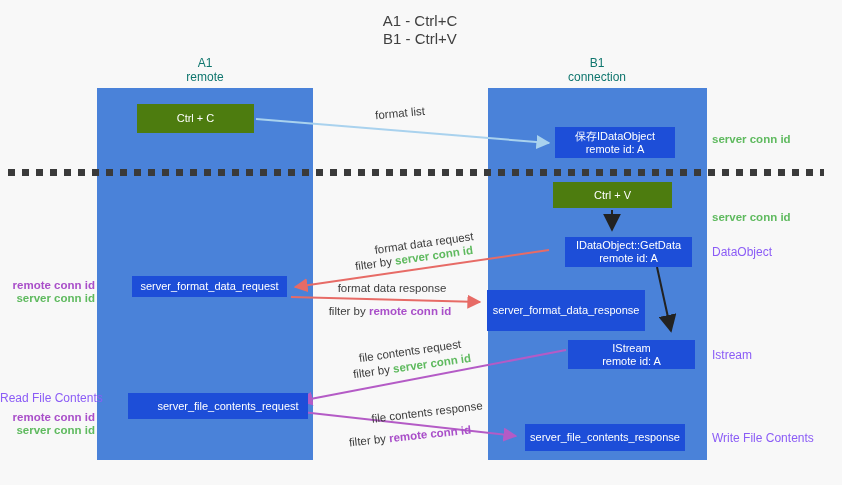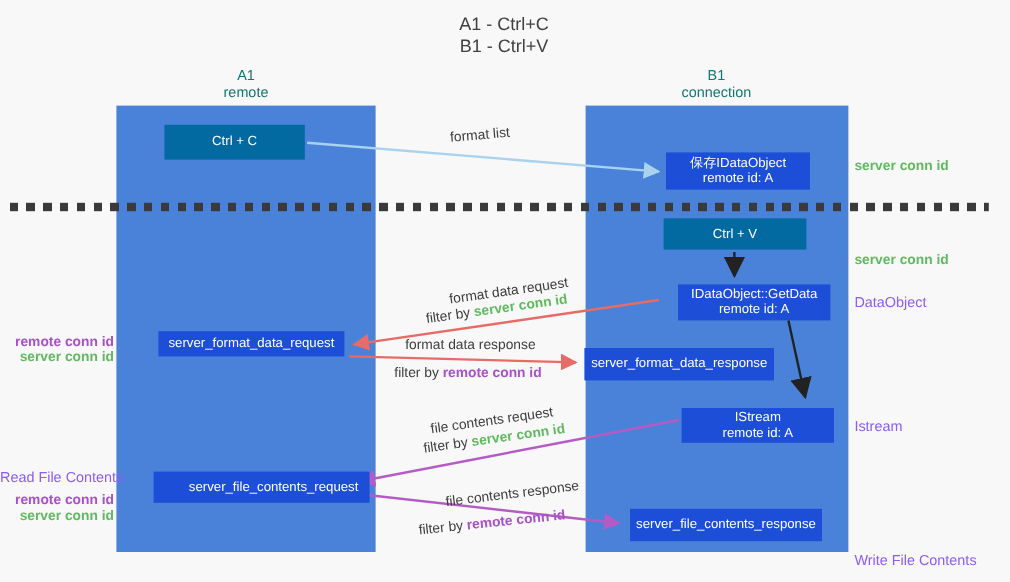--- a/index.html
+++ b/index.html
@@ -13,21 +13,21 @@
   .title{left:330px;top:12px;width:180px;text-align:center;font-size:15px;line-height:18px;color:#404040;z-index:5;}
   .lane-header{width:140px;text-align:center;font-size:12px;line-height:14px;color:#0f766e;z-index:5;}
   .lane{background:#4a82d9;z-index:1;}
   .divider{left:8px;top:169px;width:816px;height:7px;z-index:2;
     background:repeating-linear-gradient(to right,#3a3a3a 0,#3a3a3a 7px,transparent 7px,transparent 14px);}
   .arrows{left:0;top:0;z-index:3;pointer-events:none;}
   .box{
     display:flex;flex-direction:column;align-items:center;justify-content:center;
     color:#ffffff;font-size:11px;line-height:13px;text-align:center;z-index:4;
   }
-  .green{background:#0369a1;}
+  .green{background:#4d7c0f;}
   .orange{background:#1d4ed8;}
   .slabel{font-size:11.5px;font-weight:bold;line-height:13px;z-index:5;white-space:nowrap;}
   .plabel{font-size:12px;color:#8b5cf6;z-index:5;white-space:nowrap;}
   .left-col{left:0;width:95px;text-align:right;}
   .green-text{color:#5fba5f;}
   .purple-text{color:#a94fc9;}
   .flabel{font-size:11.5px;color:#3d3d3d;text-align:center;z-index:5;white-space:nowrap;}
   .flabel b{font-weight:bold;}
 </style>
 </head>
@@ -91,42 +91,42 @@
 
 <div class="abs box orange" style="left:565px;top:237px;width:127px;height:30px;">
   <span>IDataObject::GetData</span>
   <span>remote id: A</span>
 </div>
 
 <div class="abs box orange" style="left:132px;top:276px;width:155px;height:21px;">
   <span>server_format_data_request</span>
 </div>
 
-<div class="abs box orange" style="left:487px;top:290px;width:158px;height:27px;">
+<div class="abs box orange" style="left:487px;top:290px;width:158px;height:41px;">
   <span>server_format_data_response</span>
 </div>
 
 <div class="abs box orange" style="left:568px;top:340px;width:127px;height:29px;">
   <span>IStream</span>
   <span>remote id: A</span>
 </div>
 
 <div class="abs box orange" style="left:128px;top:393px;width:160px;height:26px;padding-left:20px;">
   <span>server_file_contents_request</span>
 </div>
 
 <div class="abs box orange" style="left:525px;top:424px;width:160px;height:27px;">
   <span>server_file_contents_response</span>
 </div>
 
 <div class="abs slabel green-text" style="left:712px;top:133px;">server conn id</div>
 <div class="abs slabel green-text" style="left:712px;top:211px;">server conn id</div>
 <div class="abs plabel" style="left:712px;top:245px;">DataObject</div>
 <div class="abs plabel" style="left:712px;top:348px;">Istream</div>
-<div class="abs plabel" style="left:712px;top:431px;margin-top:29px;">Write File Contents</div>
+<div class="abs plabel" style="left:712px;top:431px;">Write File Contents</div>
 
 <div class="abs slabel purple-text left-col" style="top:279px;">remote conn id</div>
 <div class="abs slabel green-text left-col" style="top:292px;">server conn id</div>
 <div class="abs plabel left-col" style="top:391px;">Read File Contents</div>
 <div class="abs slabel purple-text left-col" style="top:411px;">remote conn id</div>
 <div class="abs slabel green-text left-col" style="top:424px;">server conn id</div>
 
 <div class="abs flabel" style="left:350px;top:107px;width:100px;transform:rotate(-5deg);">format list</div>
 
 <div class="abs flabel" style="left:354px;top:237px;width:140px;transform:rotate(-8deg);">format data request</div>

